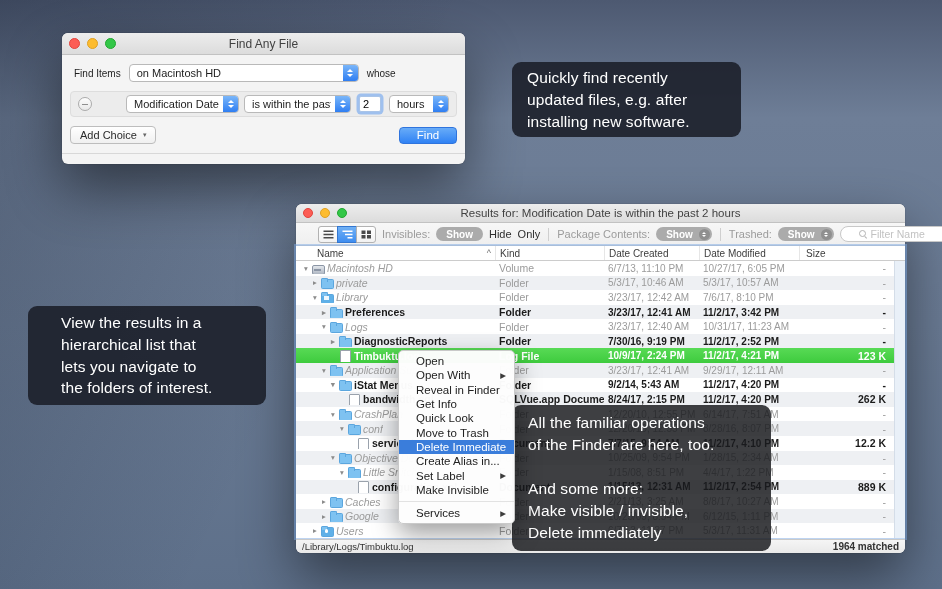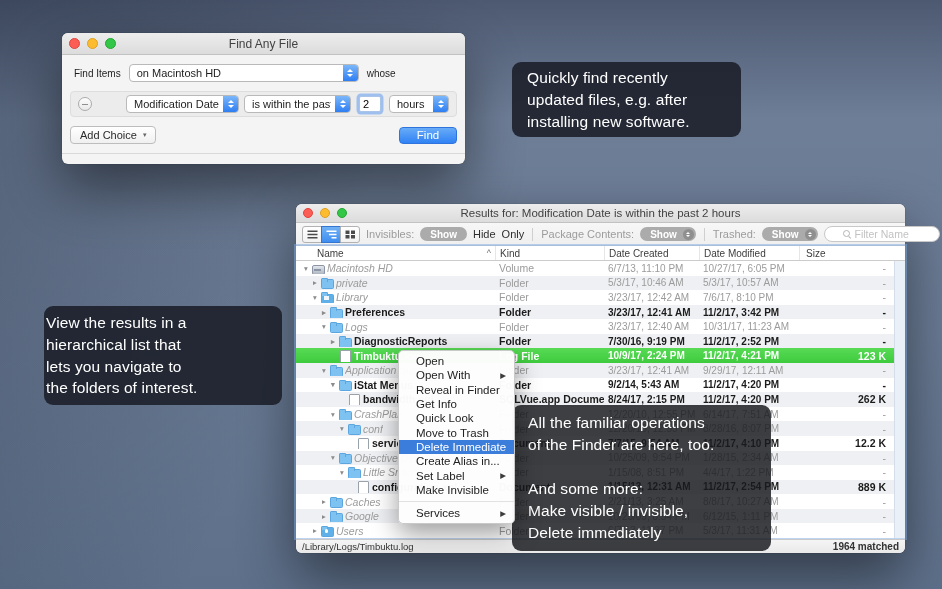--- a/index.html
+++ b/index.html
@@ -8,21 +8,21 @@
   .stage { position:relative; width:942px; height:589px;
     background:
       linear-gradient(115deg, rgba(18,26,42,0.28), rgba(18,26,42,0) 38%),
       linear-gradient(180deg,#4d5971 0%,#6e7e97 20%,#697a93 55%,#5e708a 100%);
   }
 
   
   .callout { position:absolute; background:rgba(26,30,40,0.88); color:#fff;
     border-radius:9px; font-size:15.5px; line-height:21.8px; letter-spacing:.1px; }
   .callout-top    { left:512px; top:62px;  width:229px; height:75px;  padding:5px 15px; z-index:5; }
-  .callout-left   { left:44px;  top:306px; width:238px; height:99px;  padding:6px 2px; z-index:5; }
+  .callout-left   { left:28px;  top:306px; width:238px; height:99px;  padding:6px 33px; z-index:5; }
   .callout-bottom { left:512px; top:405px; width:259px; height:146px; padding:7px 16px;
                     background:rgba(25,26,30,0.84); line-height:22px; z-index:40; }
 
   
   .window { position:absolute; border-radius:6px;
     box-shadow:0 24px 55px rgba(0,0,0,0.48), 0 0 1px rgba(0,0,0,0.5); }
   .titlebar { position:relative; height:22px; border-radius:6px 6px 0 0;
     background:linear-gradient(#ededed,#dcdcdc); border-bottom:1px solid #c2c2c2;
     display:flex; align-items:center; }
   .tl { width:11px; height:11px; border-radius:50%; margin-left:7px; flex:none; }
@@ -62,21 +62,21 @@
   .findbtn { margin-left:auto; width:58px; height:17px; border:1px solid #2f74dd; border-radius:4px;
     background:linear-gradient(#68acf8,#3082f4); color:#fff; font-size:11.5px;
     display:flex; align-items:center; justify-content:center; }
   .fdivider { height:1px; background:#d8d8d8; margin:0 -8px; }
 
   
   .results-window { left:296px; top:204px; width:609px; height:349px; background:#fff; }
   .results-window .titlebar { height:19px; }
   .results-window .tl { width:10px; height:10px; }
   .results-window .wtitle { font-size:11.5px; }
-  .toolbar { height:23px; display:flex; align-items:center; gap:6px; padding:0 6px;
+  .toolbar { height:23px; display:flex; align-items:center; gap:6px; padding:0 22px;
     background:linear-gradient(#f7f7f7,#efefef); border-bottom:1px solid #d2d2d2; font-size:11px; }
   .viewbtns { display:flex; flex:none; }
   .vb { width:20px; height:17px; border:1px solid #b2b2b2; background:linear-gradient(#fff,#f2f2f2);
     display:flex; align-items:center; justify-content:center; margin-left:-1px; padding:0; }
   .vb:first-child { border-radius:3px 0 0 3px; margin-left:0; }
   .vb:last-child  { border-radius:0 3px 3px 0; }
   .vb.active { background:linear-gradient(#71b1f5,#3e8df0); border-color:#3376cf; }
   .tlabel { color:#9c9c9c; white-space:nowrap; }
   .pill { background:#ababab; color:#fff; font-weight:bold; font-size:10px; border-radius:8px;
     height:14px; display:inline-flex; align-items:center; padding:0 10px; white-space:nowrap; }

